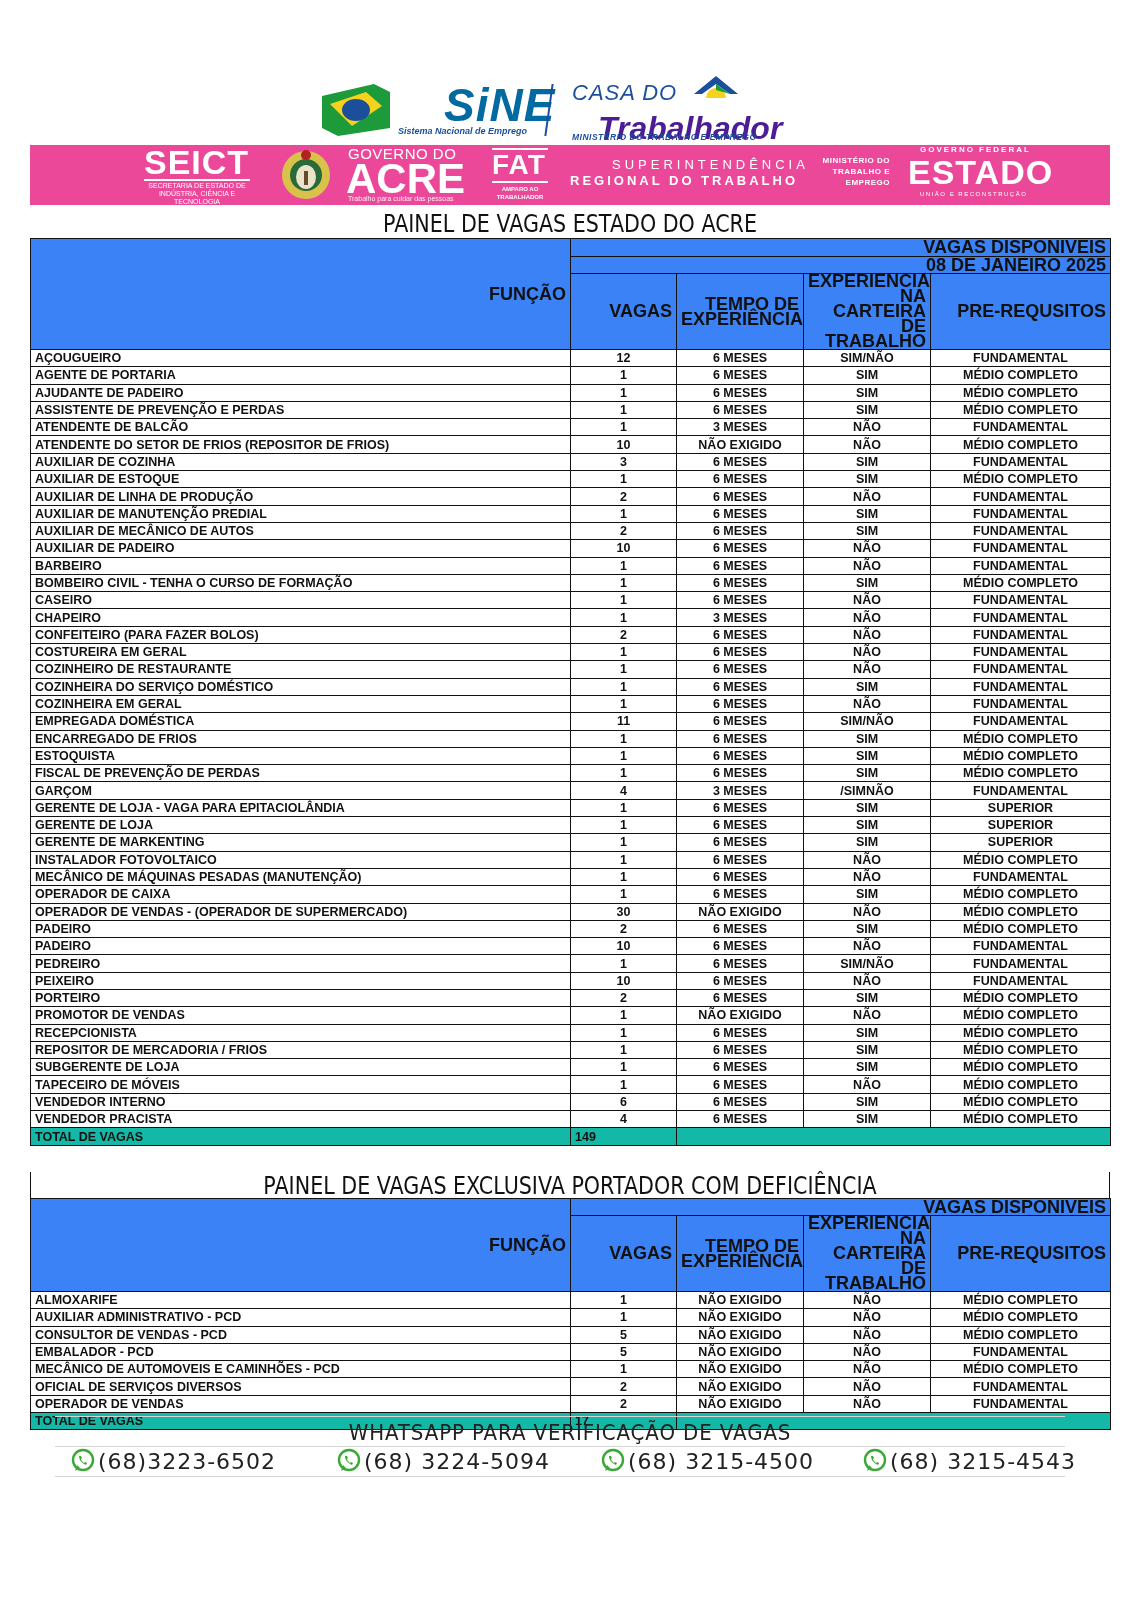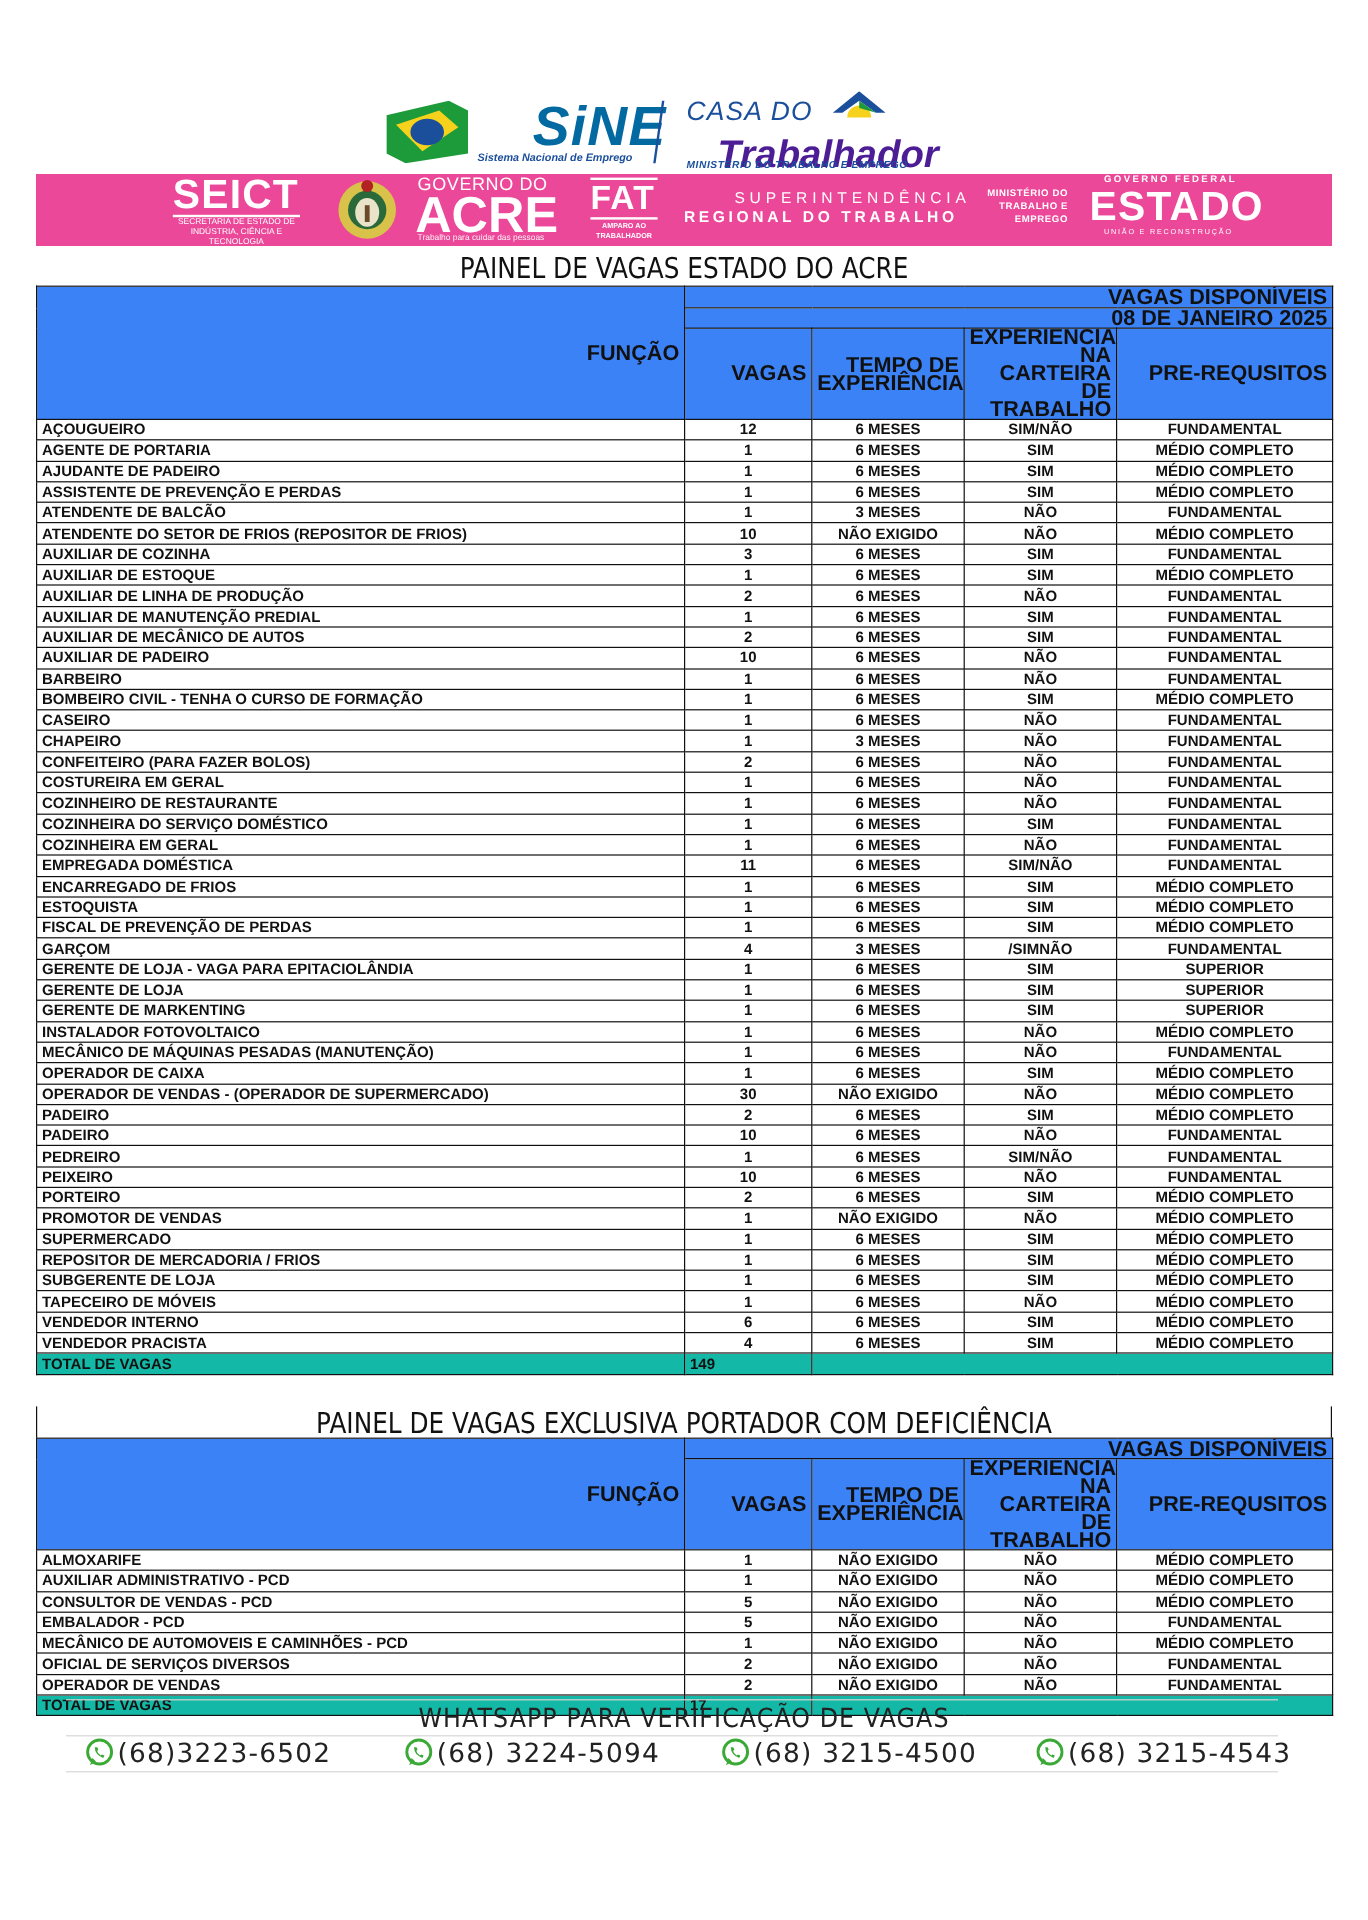--- a/index.html
+++ b/index.html
@@ -401,21 +401,21 @@
         <td class="c">MÉDIO COMPLETO</td>
       </tr>
       <tr>
         <td>PROMOTOR DE VENDAS</td>
         <td class="c">1</td>
         <td class="c">NÃO EXIGIDO</td>
         <td class="c">NÃO</td>
         <td class="c">MÉDIO COMPLETO</td>
       </tr>
       <tr>
-        <td>SUPERMERCADO</td>
+        <td>RECEPCIONISTA</td>
         <td class="c">1</td>
         <td class="c">6 MESES</td>
         <td class="c">SIM</td>
         <td class="c">MÉDIO COMPLETO</td>
       </tr>
       <tr>
         <td>REPOSITOR DE MERCADORIA / FRIOS</td>
         <td class="c">1</td>
         <td class="c">6 MESES</td>
         <td class="c">SIM</td>

